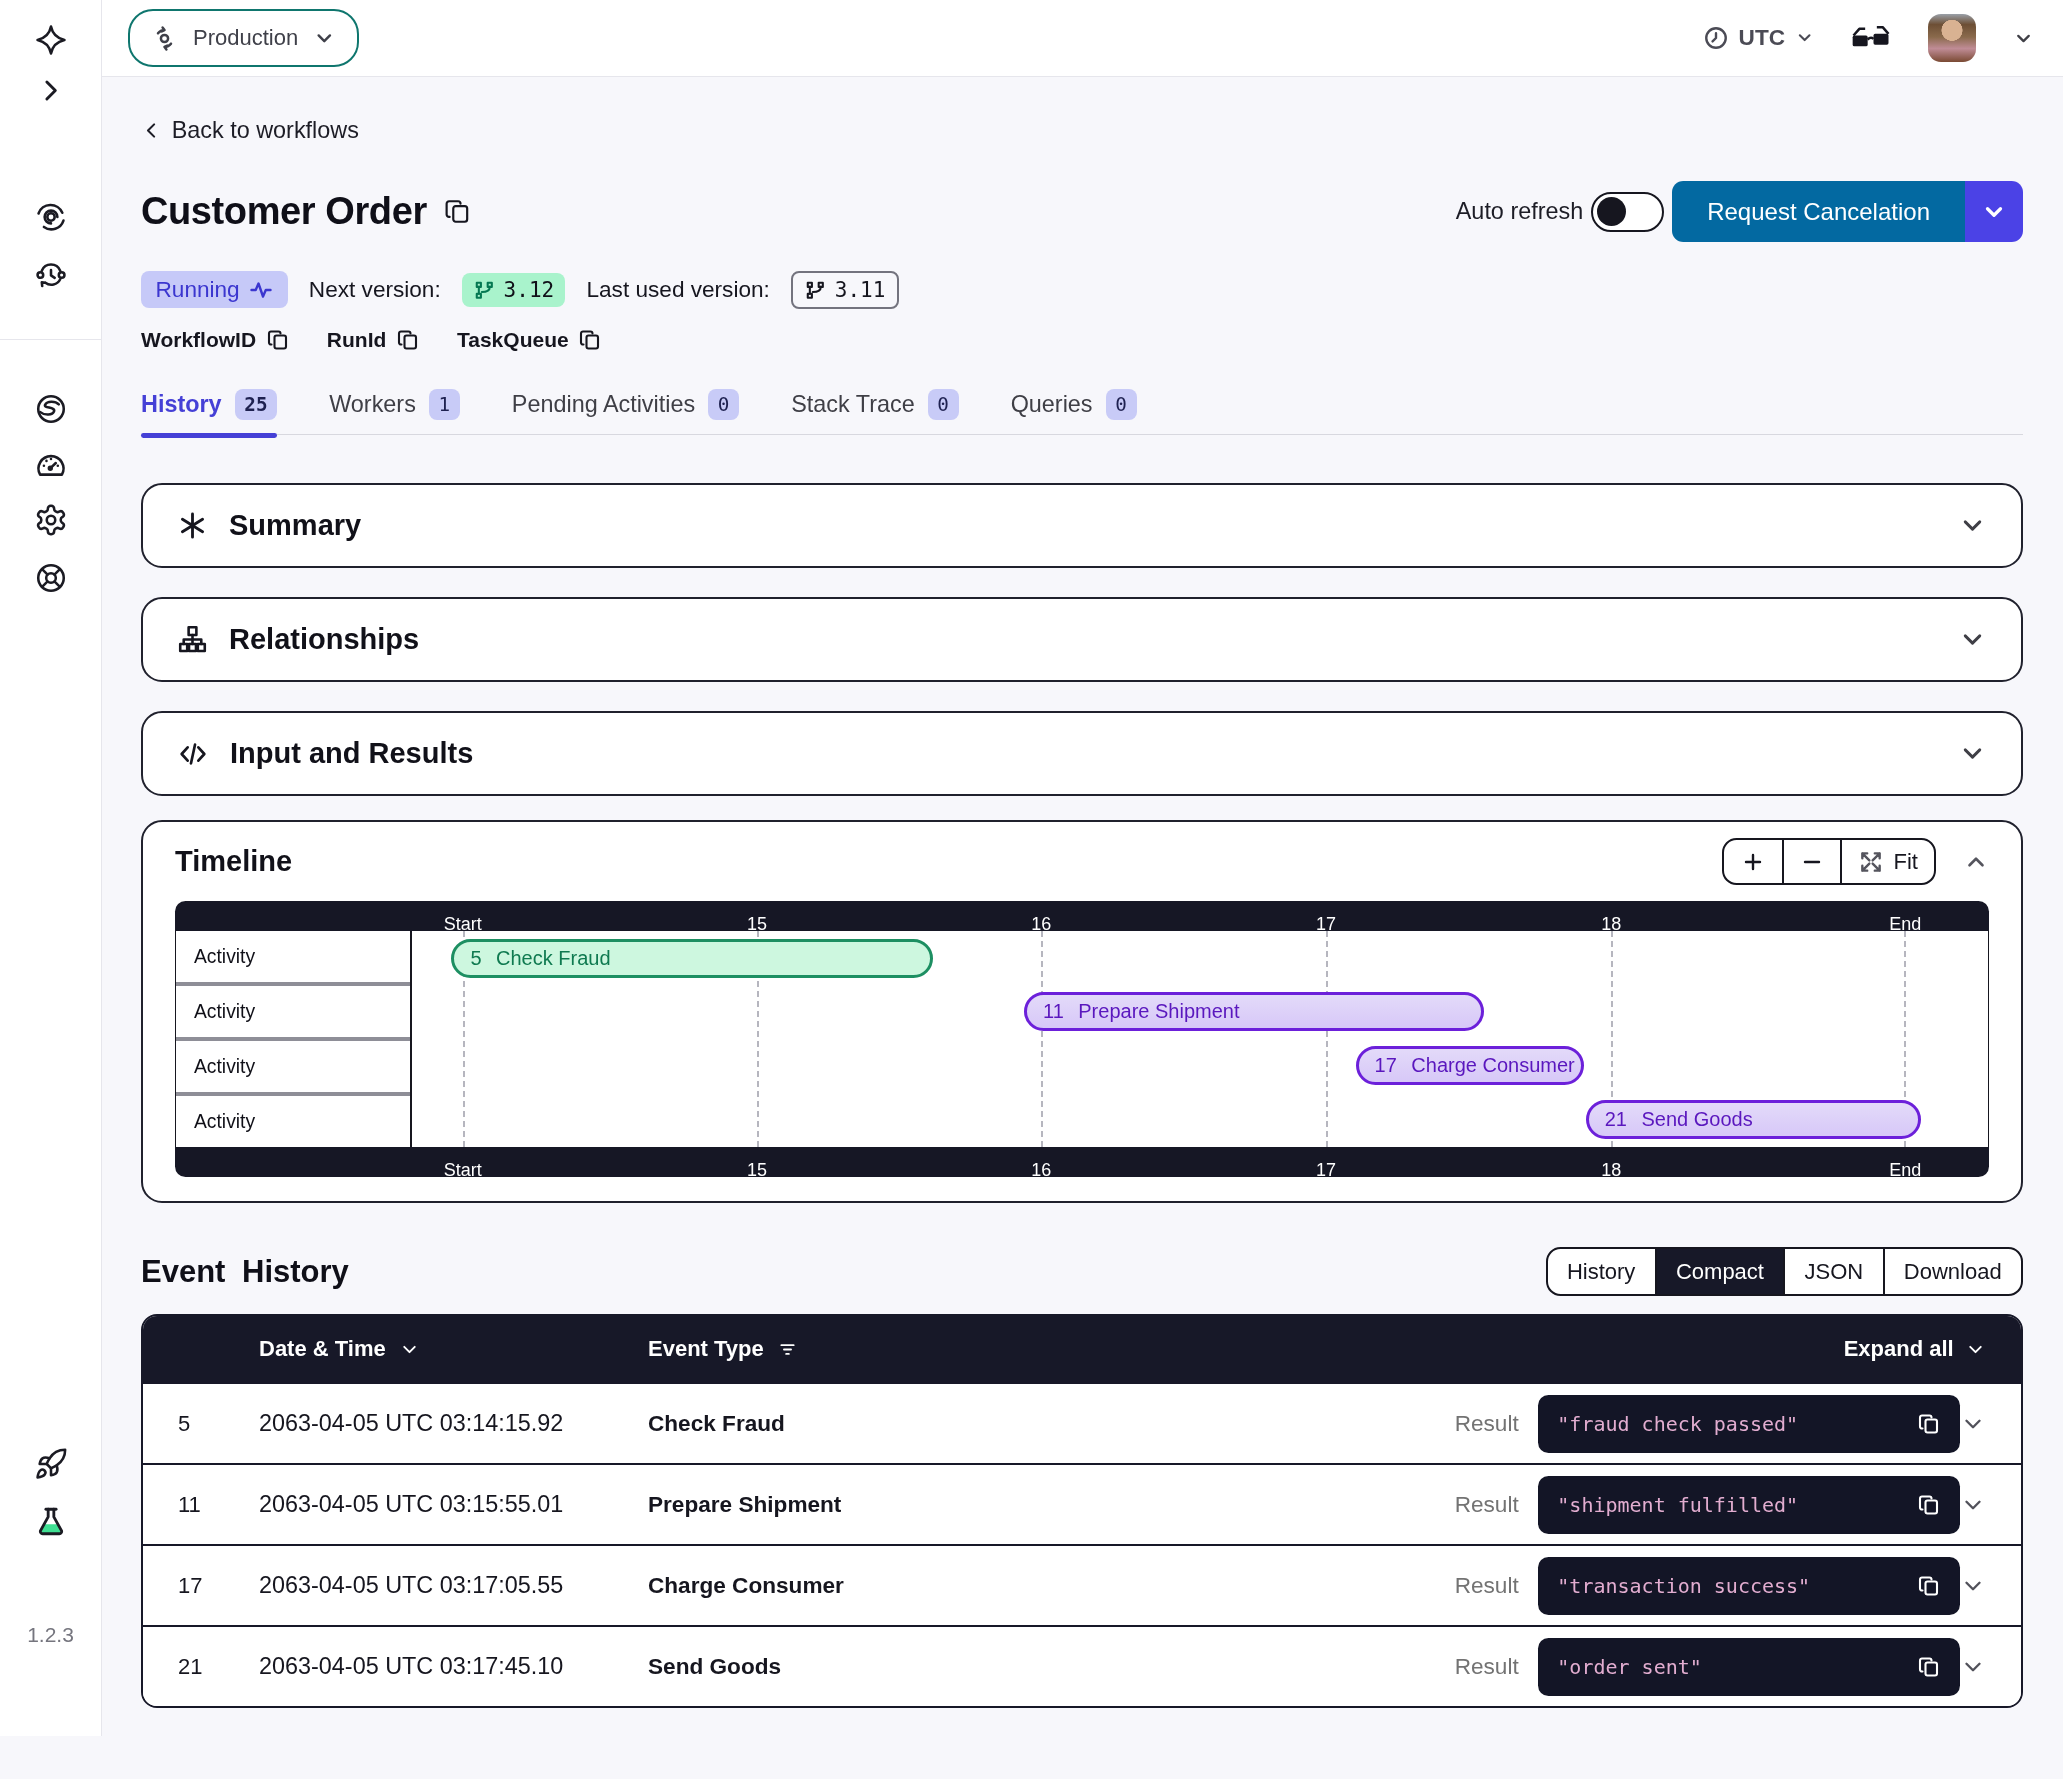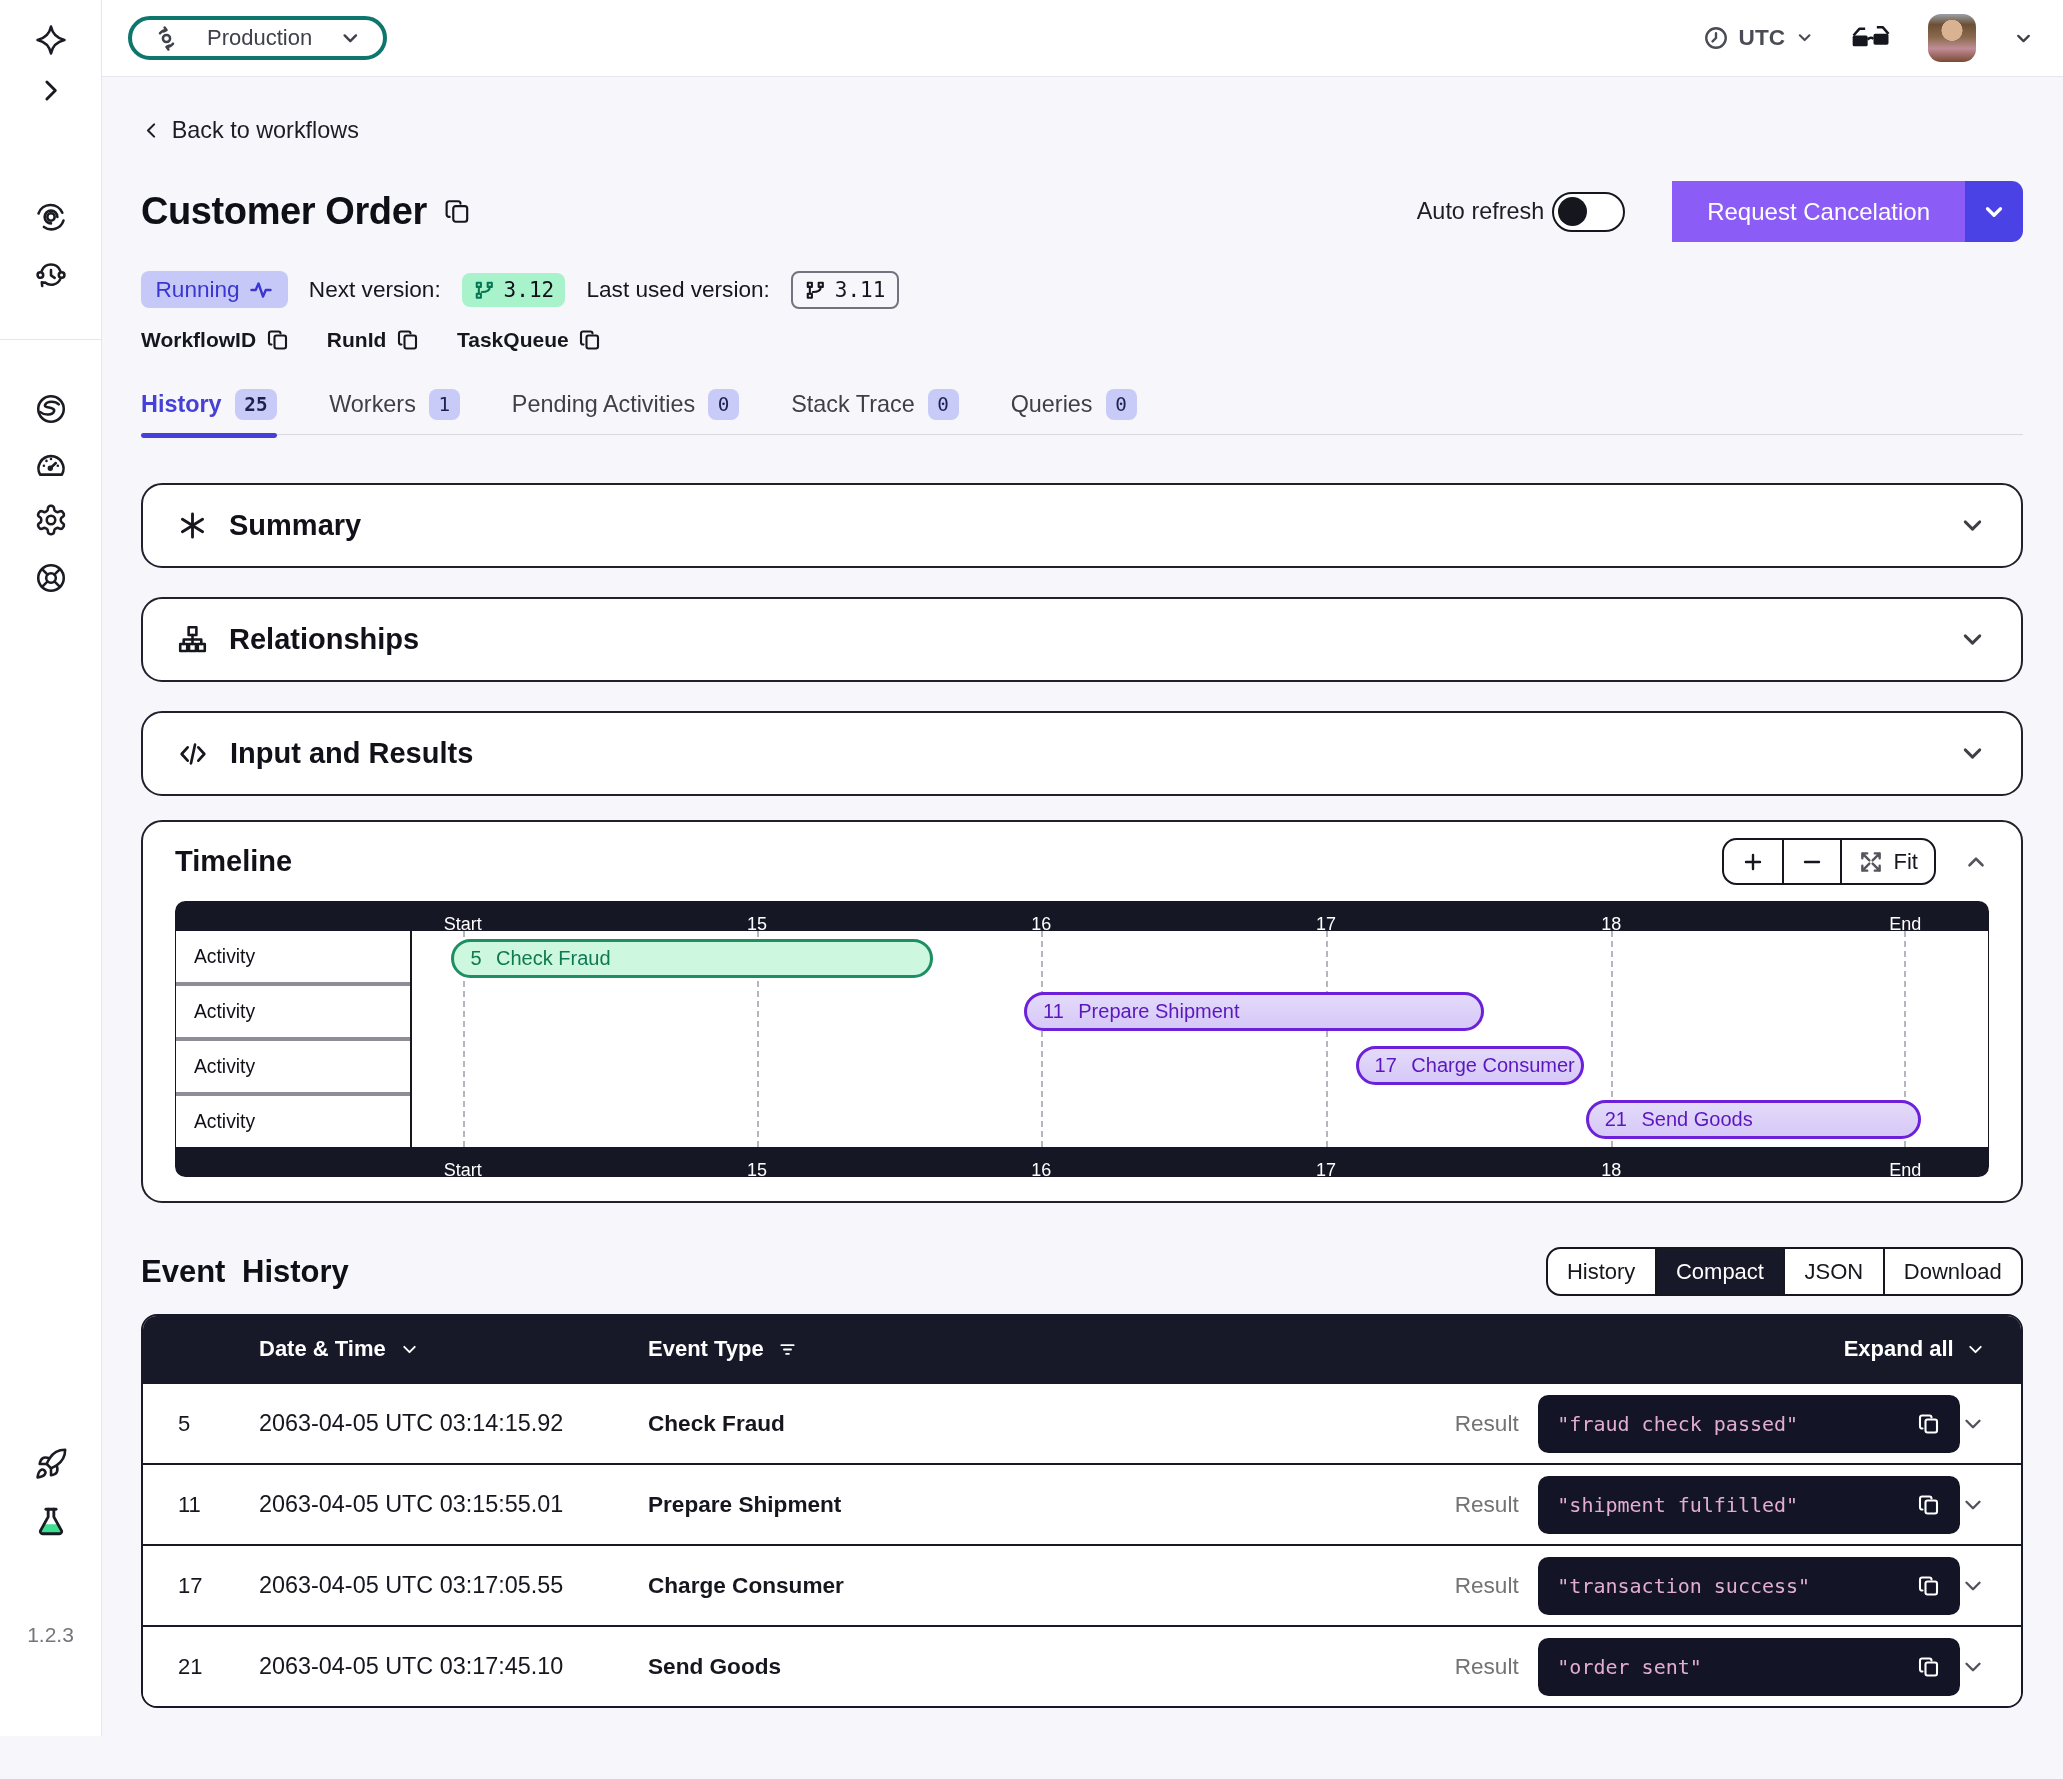--- a/index.html
+++ b/index.html
@@ -8,42 +8,42 @@
   .ic { stroke:currentColor; fill:none; stroke-width:1.8; stroke-linecap:round; stroke-linejoin:round; }
 
   
   .sidebar { position:absolute; left:0; top:0; width:102px; height:1736px; background:#ffffff; border-right:1.6px solid #e6e6ec; display:flex; flex-direction:column; align-items:center; z-index:5; }
   .nav-icon { width:34px; height:34px; color:#1b1b23; cursor:pointer; }
   .side-divider { width:102px; border-top:1.6px solid #e6e6ec; margin-top:47px; }
   .version { color:#75757e; font-size:21px; margin-top:84px; padding-bottom:89px; }
 
   
   .topbar { position:absolute; left:102px; top:0; right:0; height:77px; background:#ffffff; border-bottom:1.6px solid #e6e6ec; display:flex; align-items:center; padding:0 29px 0 26px; z-index:4; }
-  .ns-btn { display:flex; align-items:center; gap:27px; border:4px solid #0f766e; border-radius:25px; height:44px; padding:0 21px; background:#fff; color:#3f4049; font-size:22px; font-weight:500; cursor:pointer; }
+  .ns-btn { display:flex; align-items:center; gap:15px; border:2px solid #0f766e; border-radius:25px; height:58px; padding:0 21px; background:#fff; color:#3f4049; font-size:22px; font-weight:500; cursor:pointer; }
   .topbar-right { margin-left:auto; display:flex; align-items:center; gap:37px; }
   .tz { display:flex; align-items:center; gap:9.7px; color:#4b4b55; font-size:22.6px; font-weight:600; cursor:pointer; }
   .avatar { width:48px; height:48px; border-radius:13px; background:
       radial-gradient(circle at 50% 34%, #d9b292 0 26%, transparent 27%),
       linear-gradient(180deg,#9aa0a8 0%, #6d4f35 22%, #8a6a4c 48%, #c08c96 72%, #7a4a33 100%);
     cursor:pointer; }
 
   
   .main { position:absolute; left:102px; top:77px; right:0; bottom:0; background:#f7f7fb; padding:0 40px 0 39px; }
   .back { margin-top:40px; display:inline-flex; align-items:center; gap:9.7px; font-size:23.4px; color:#1d1d26; font-weight:500; cursor:pointer; }
 
   .title-row { margin-top:37px; display:flex; align-items:center; }
   .page-title { font-size:38px; font-weight:600; color:#0f0f18; letter-spacing:-0.4px; }
   .copy-btn { color:#16161f; cursor:pointer; }
   .title-copy { margin-left:16px; }
   .title-actions { margin-left:auto; display:flex; align-items:center; gap:8px; }
   .auto-refresh-label { font-size:23.4px; color:#1d1d26; }
   .toggle { width:73px; height:40px; border:2.4px solid #16161f; border-radius:21px; background:#fff; position:relative; cursor:pointer; }
   .toggle .knob { position:absolute; left:4px; top:3.2px; width:29px; height:29px; border-radius:50%; background:#16161f; }
   .cancel-btn { display:flex; height:61px; border-radius:11.3px; overflow:hidden; cursor:pointer; }
-  .cancel-main { background:#8b5cf6; color:#fff; font-size:24px; font-weight:500; display:flex; align-items:center; padding:8px 35px;margin-left:39px; }
+  .cancel-main { background:#0369a1; color:#fff; font-size:24px; font-weight:500; display:flex; align-items:center; padding:8px 35px; }
   .cancel-drop { width:58px; background:#4b42e6; display:flex; align-items:center; justify-content:center; color:#fff; }
 
   .status-row { margin-top:29px; display:flex; align-items:center; gap:21px; }
   .badge-running { display:flex; align-items:center; gap:9.7px; background:#c6c9f8; color:#3b36cf; border-radius:8px; padding:5.6px 14.5px; font-size:22.6px; font-weight:500; }
   .lbl { font-size:22.6px; color:#16161f; }
   .ver-badge { display:flex; align-items:center; gap:8px; border-radius:8px; padding:4.8px 11.3px; font-family:"DejaVu Sans Mono", monospace; font-size:21px; color:#101018; }
   .ver-green { background:#a9f3cc; }
   .ver-green .ic { color:#057852; }
   .ver-outline { border:2px solid #73737e; background:transparent; color:#16161f; }
 

